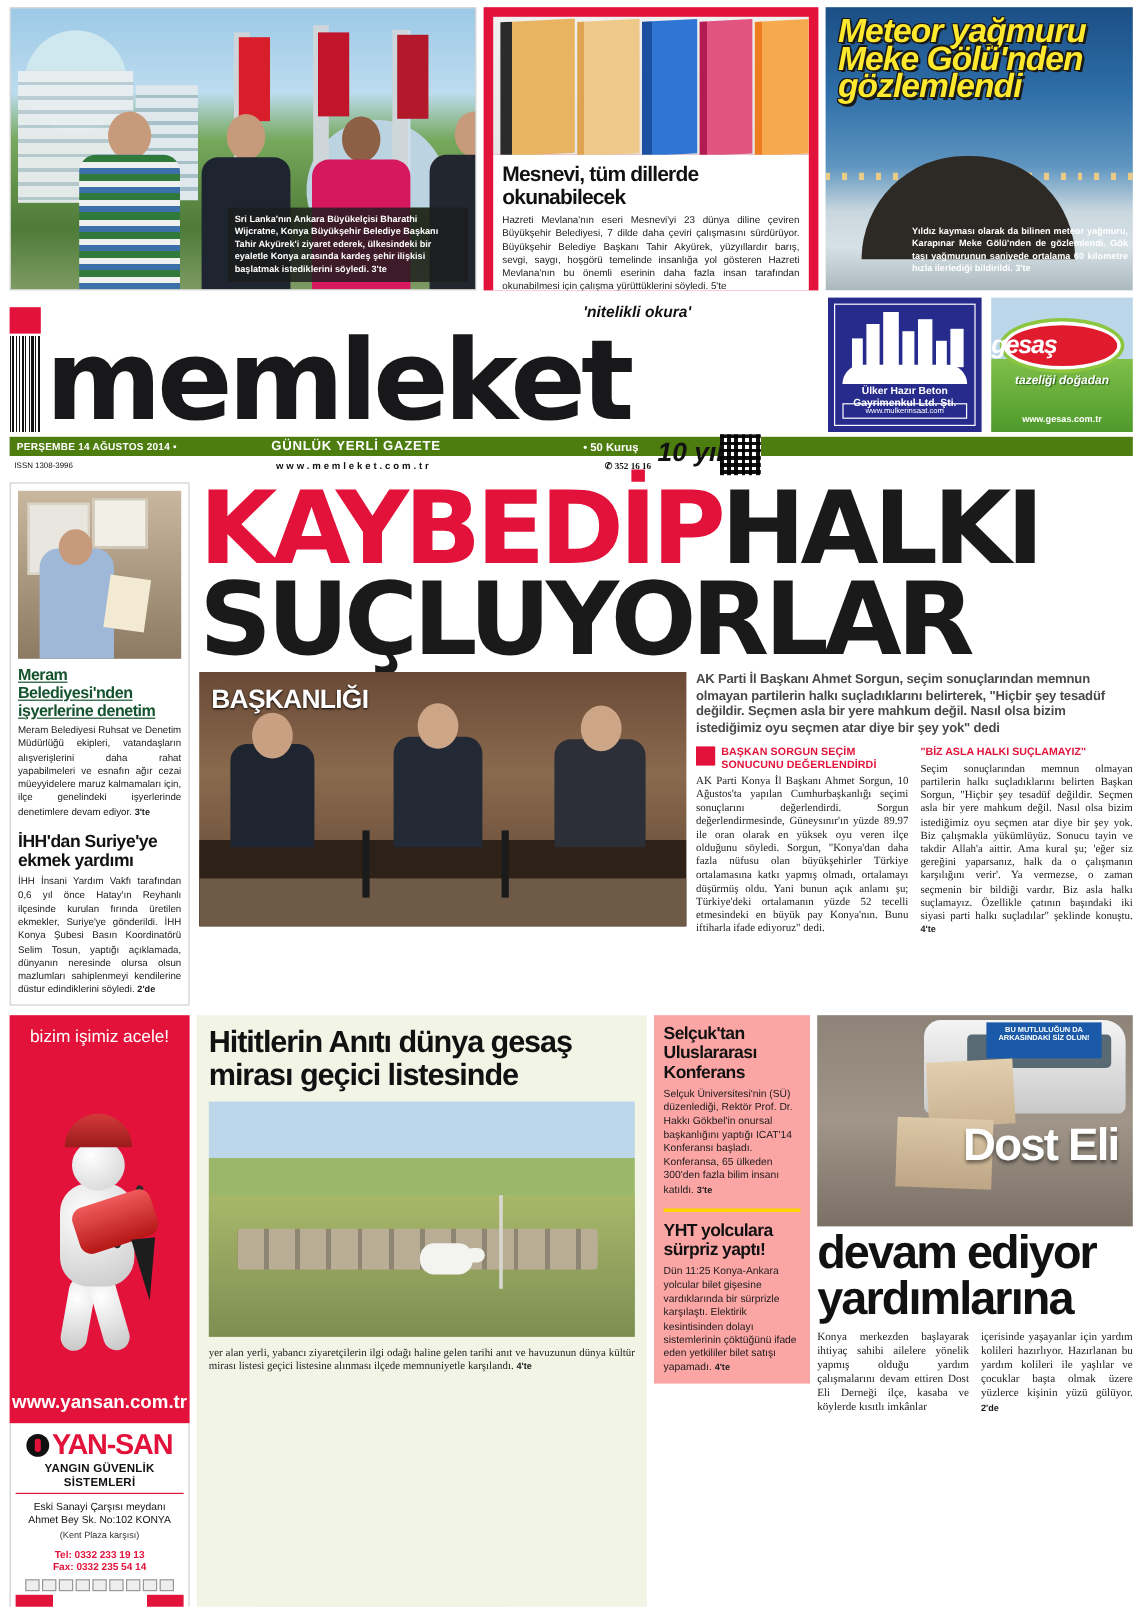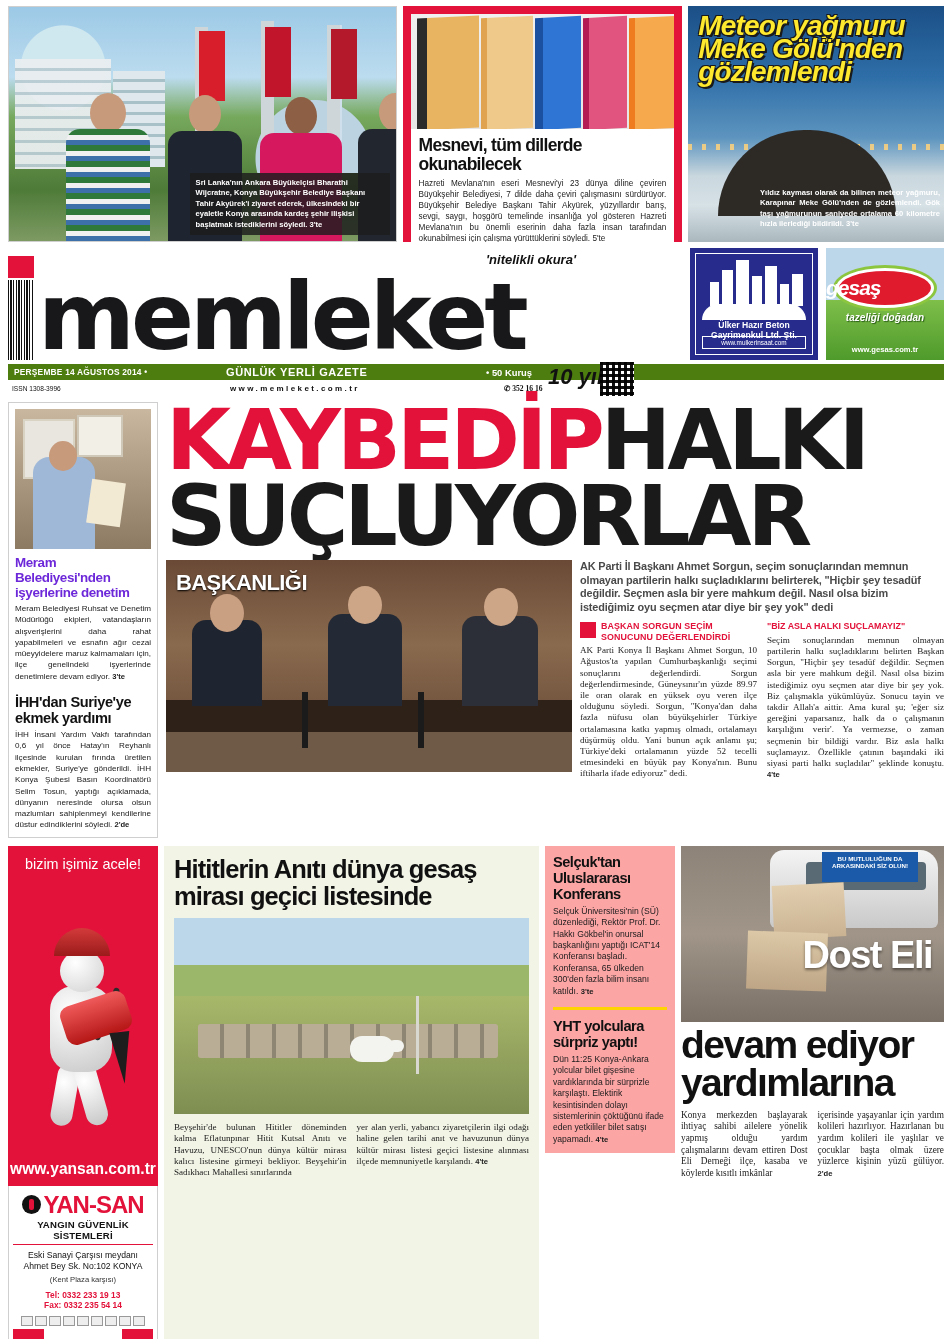--- a/index.html
+++ b/index.html
@@ -117,21 +117,21 @@
       repeating-linear-gradient(90deg,#111 0 3px, #fff 3px 6px),
       repeating-linear-gradient(#111 0 3px, #fff 3px 6px);
      background-blend-mode: multiply; }
 
   
   .main-wrap { display:flex; gap:8px; padding:6px 8px 0 8px; }
   .left-col { width:150px; }
   .lc-card { border:1px solid #cfcfcf; padding:6px; }
   .lc-photo { width:100%; height:140px; position:relative; overflow:hidden;
      background: linear-gradient(#c9b79f, #8d7a62); }
-  .lc-h { font-size:13.4px; font-weight:bold; line-height:15px; letter-spacing:-.4px; margin-top:6px; color:#6d28d9; }
+  .lc-h { font-size:13.4px; font-weight:bold; line-height:15px; letter-spacing:-.4px; margin-top:6px; color:#14532d;text-decoration:underline; }
   .lc-p { font-size:8.1px; line-height:11.3px; text-align:justify; margin-top:3px; color:#1b1b1b; }
   .lc-h2 { font-size:14.6px; font-weight:bold; line-height:16px; letter-spacing:-.4px; margin-top:12px; color:#111; }
 
   .right-col { flex:1; }
   .bighead { font-family:"DejaVu Sans", sans-serif; font-weight:bold; font-size:84px; line-height:76px;
      letter-spacing:-4px; color:#1a1a1a; }
   .bighead .red { color:#e2123a; }
 
   .story { display:flex; gap:8px; margin-top:6px; }
   .story-photo { width:406px; height:212px; position:relative; overflow:hidden;
@@ -462,21 +462,20 @@
     <div class="hitit">
       <div class="hitit-h">Hititlerin Anıtı dünya gesaş mirası geçici listesinde</div>
       <div class="hitit-img">
         <div class="hi-field"></div>
         <div class="hi-ruins"></div>
         <div class="hi-cow"></div>
         <div class="hi-cowh"></div>
         <div class="hi-pole"></div>
       </div>
       <div class="hitit-cols">
-        <div class="hitit-col">Beyşehir'de bulunan Hititler döneminden kalma Eflatunpınar Hitit Kutsal Anıtı ve Havuzu, UNESCO'nun dünya kültür mirası kalıcı listesine girmeyi bekliyor. Beyşehir'in Sadıkhacı Mahallesi sınırlarında</div>
         <div class="hitit-col"><span>yer alan yerli, yabancı ziyaretçilerin ilgi odağı haline gelen tarihi anıt ve havuzunun dünya kültür mirası listesi geçici listesine alınması ilçede memnuniyetle karşılandı.</span> <b class="pg">4'te</b></div>
       </div>
     </div>
 
     <div class="midcol">
       <div class="mc-card">
         <div class="mc-h">Selçuk'tan Uluslararası Konferans</div>
         <div class="mc-p"><span>Selçuk Üniversitesi'nin (SÜ) düzenlediği, Rektör Prof. Dr. Hakkı Gökbel'in onursal başkanlığını yaptığı ICAT'14 Konferansı başladı. Konferansa, 65 ülkeden 300'den fazla bilim insanı katıldı.</span> <b class="pg">3'te</b></div>
         <div class="mc-rule"></div>
         <div class="mc-h">YHT yolculara sürpriz yaptı!</div>

